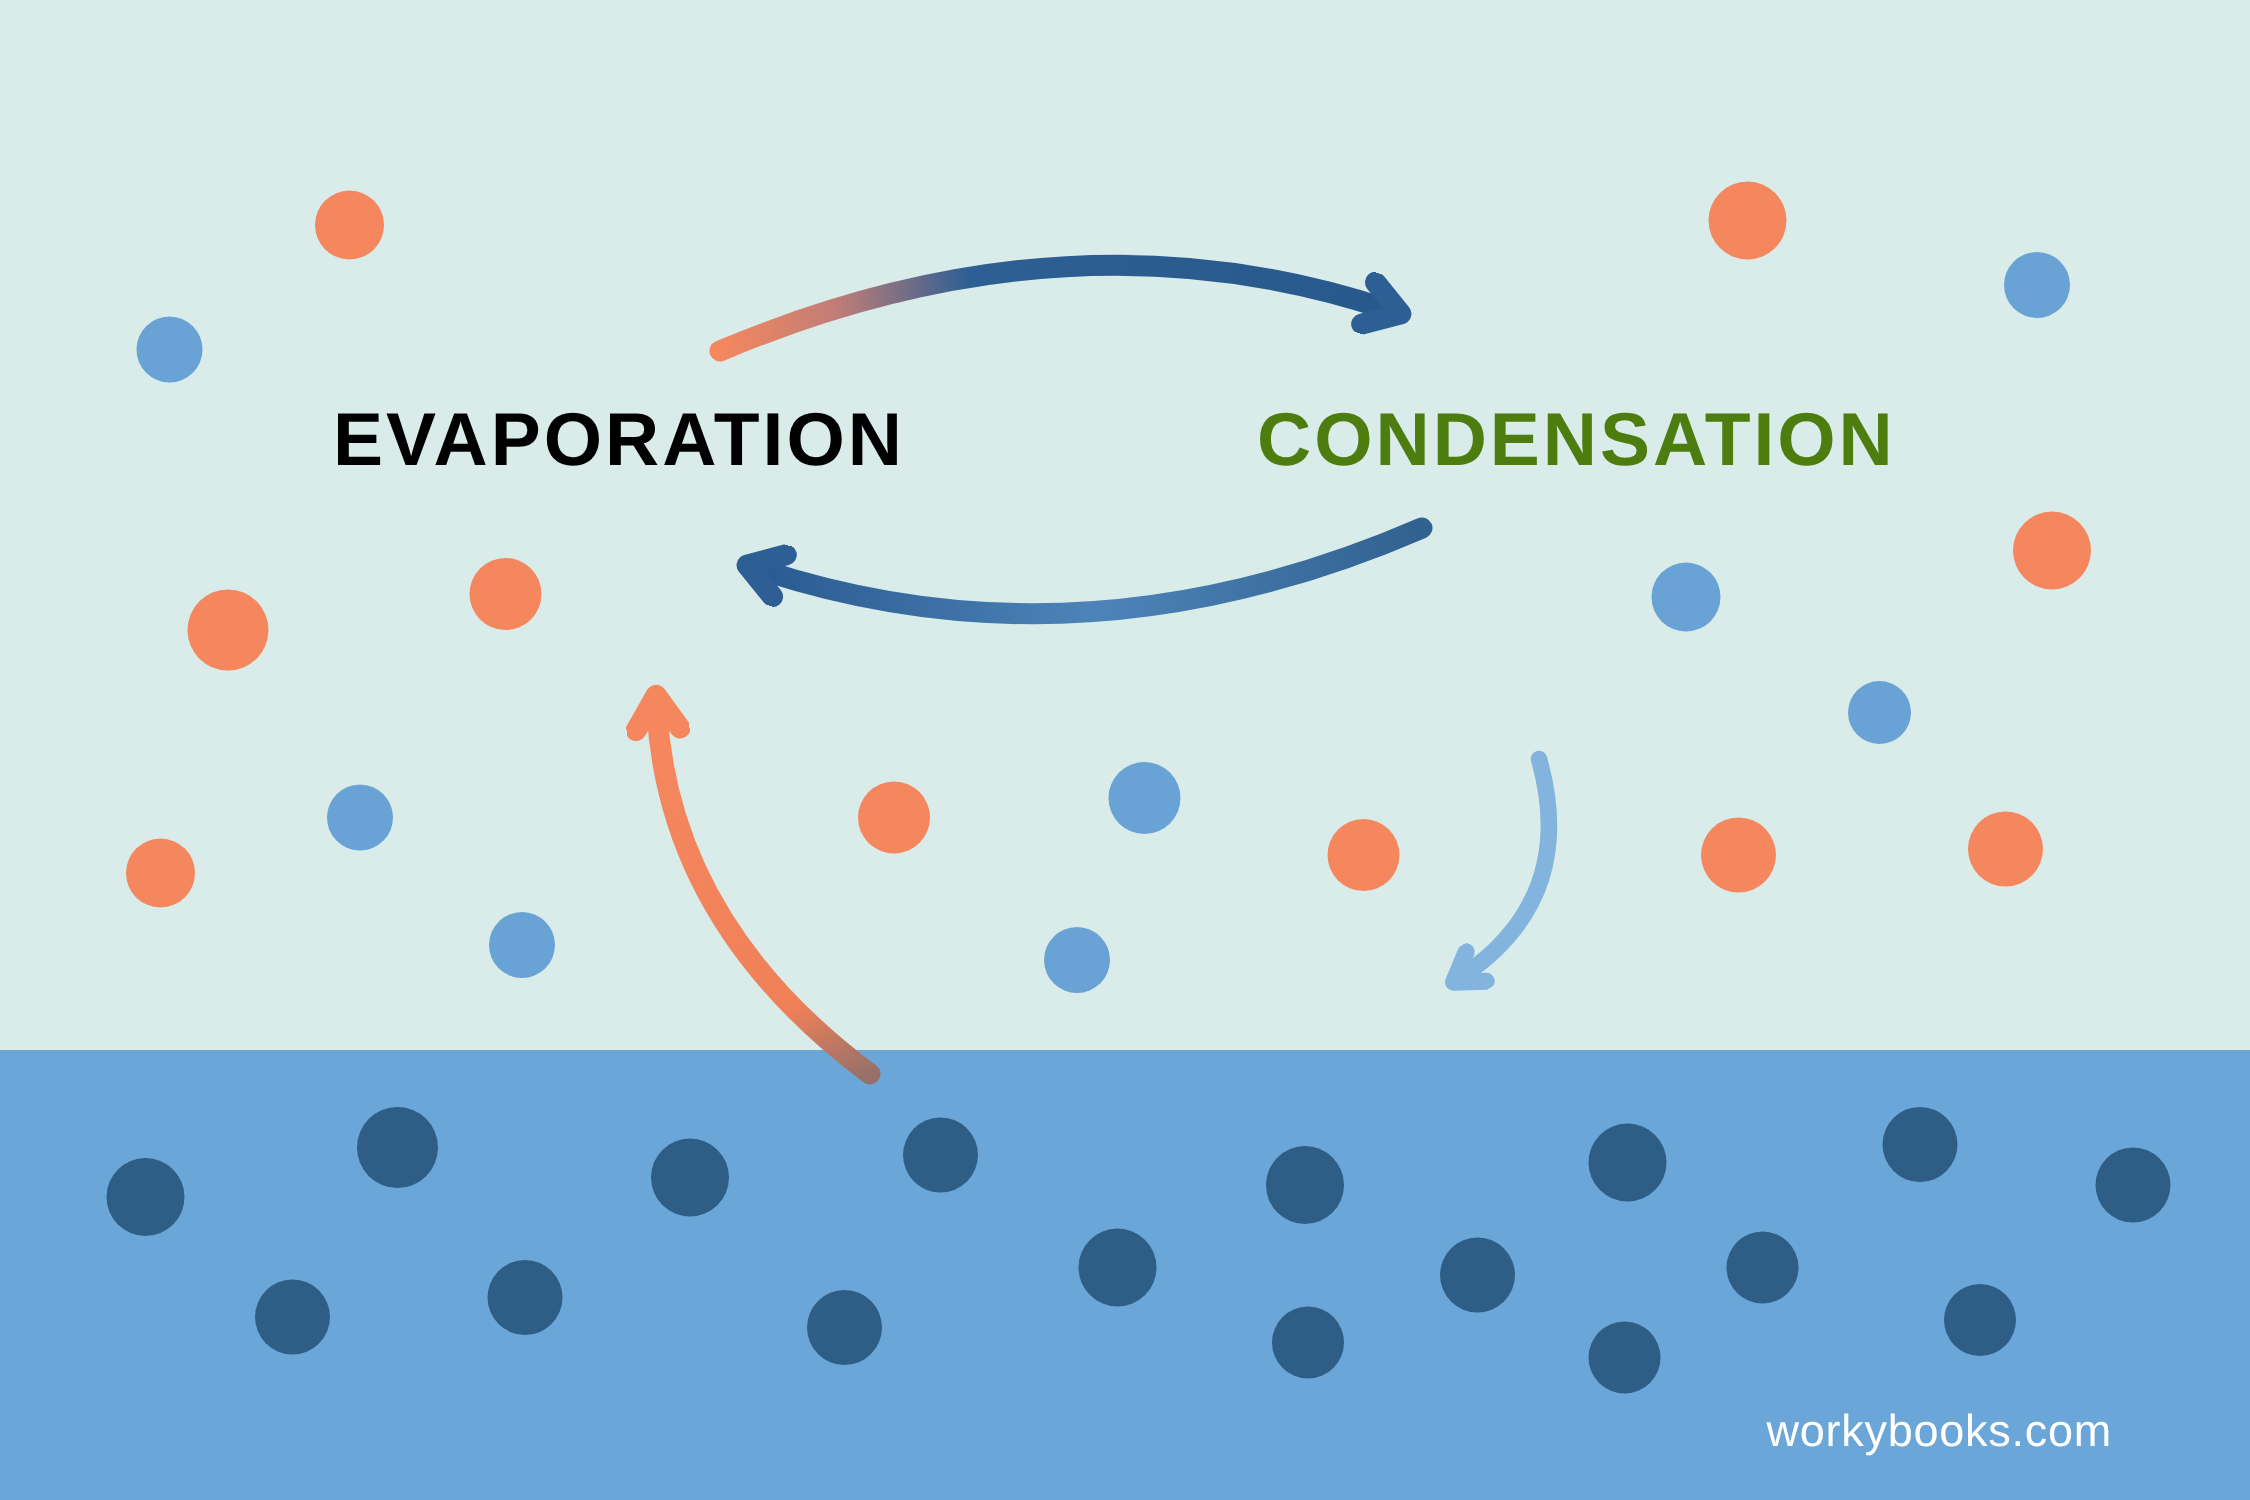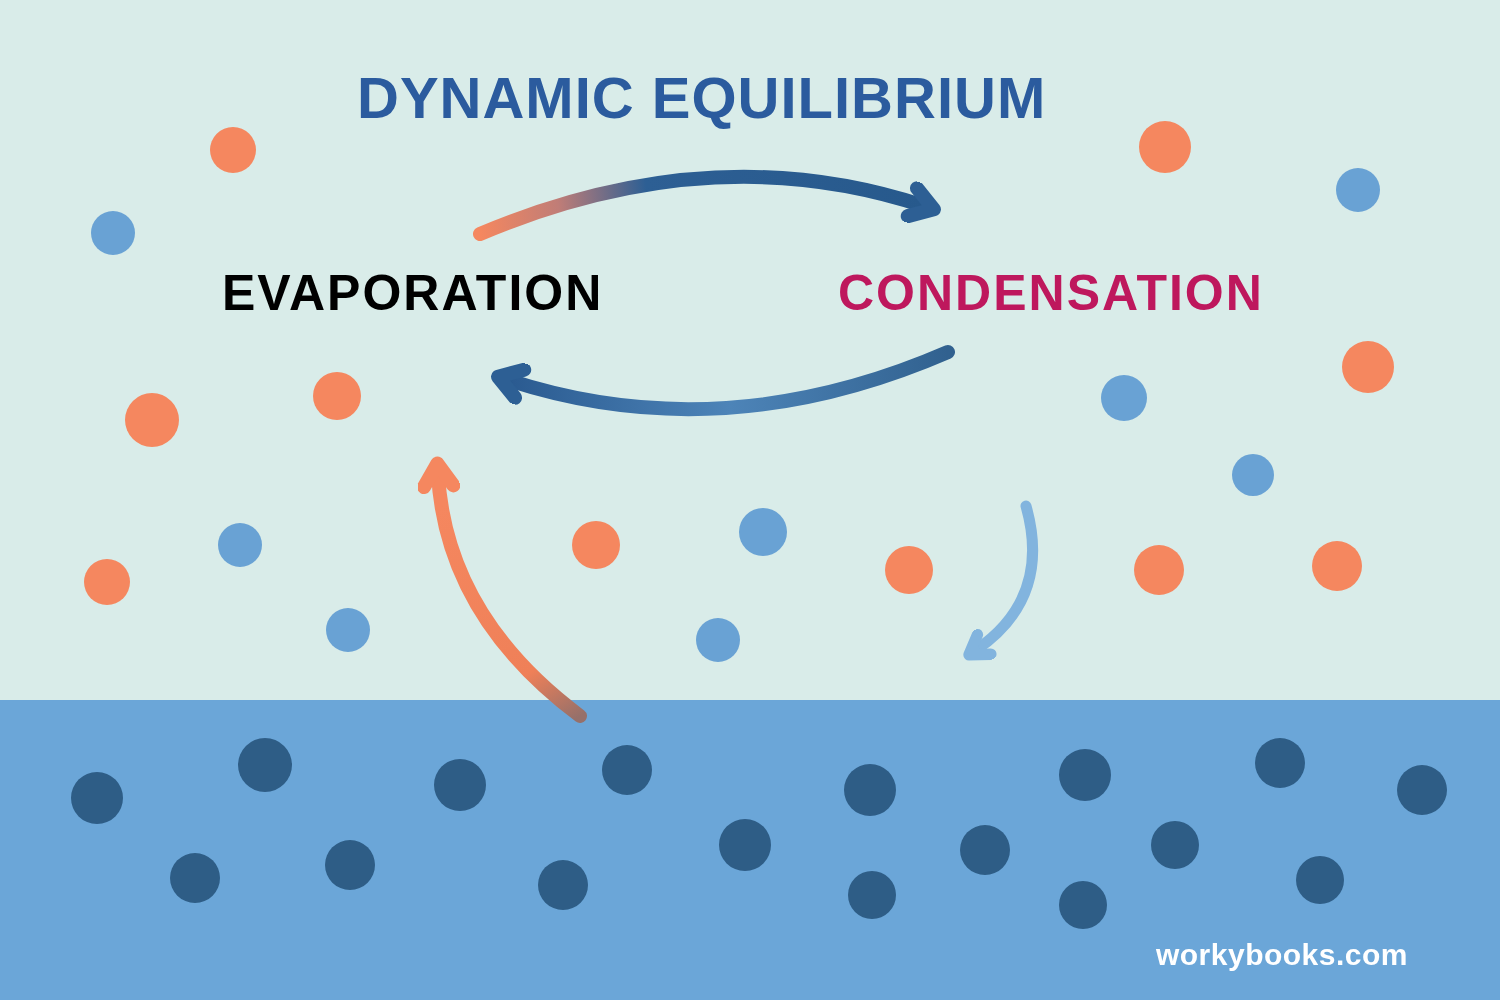--- a/index.html
+++ b/index.html
@@ -48,21 +48,21 @@
     top: 264px;
     font-size: 50px;
     letter-spacing: 2px;
   }
   .watermark {
     position: absolute;
     right: 92px;
     top: 938px;
     font-size: 30px;
     color: #ffffff;
-    font-weight: bold;
+    font-weight: normal;
     letter-spacing: 0.5px;
     text-align: right;
   }
 </style>
 </head>
 <body>
 
 <div class="canvas" style="background: rgb(217, 236, 233);">
 
   <svg id="scene-svg" class="scene" viewBox="0 0 1500 1000" xmlns="http://www.w3.org/2000/svg">
@@ -142,21 +142,20 @@
         <circle cx="718" cy="640" r="22" fill="#69a2d4"></circle>
       </g>
     <g id="arrows">
         <path d="M 480 234 Q 712 136 924 206" fill="none" stroke="url(#grad-top)" stroke-width="14" stroke-linecap="round" marker-end="url(#chevron-dark)"></path>
         <path d="M 948 352 Q 722 450 508 380" fill="none" stroke="url(#grad-bottom)" stroke-width="14" stroke-linecap="round" marker-end="url(#chevron-dark)"></path>
         <path d="M 580 716 Q 446 616 438 474" fill="none" stroke="url(#grad-orange)" stroke-width="14" stroke-linecap="round" marker-end="url(#chevron-orange)"></path>
         <path d="M 1026 506 Q 1052 598 976 650" fill="none" stroke="url(#grad-lightblue)" stroke-width="11" stroke-linecap="round" marker-end="url(#chevron-lightblue)"></path>
       </g>
   </svg>
 
-  <div class="overlay-text title" id="title-el" style="color: rgb(43, 91, 158);">DYNAMIC EQUILIBRIUM</div>
 
   <div class="overlay-text label-evaporation" id="evap-el" style="color: #000000;">EVAPORATION</div>
 
-  <div class="overlay-text label-condensation" id="cond-el" style="color: #be185d;">CONDENSATION</div>
+  <div class="overlay-text label-condensation" id="cond-el" style="color: #4d7c0f;">CONDENSATION</div>
 
   <div class="watermark" id="watermark-el" style="color: rgb(255, 255, 255);">workybooks.com</div>
 
 </div>
 
 </body></html>

